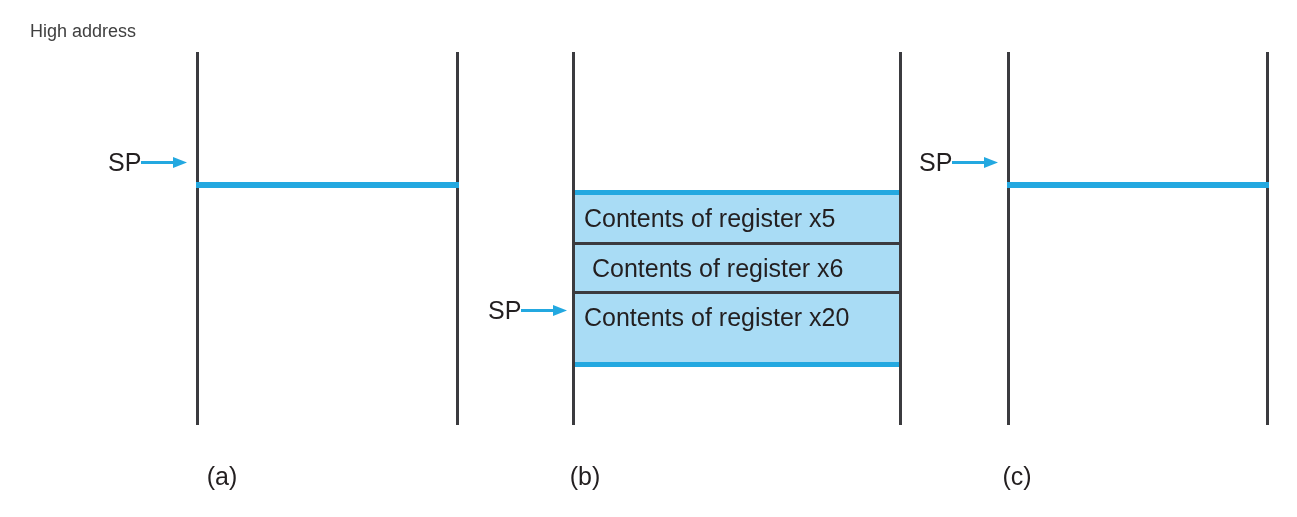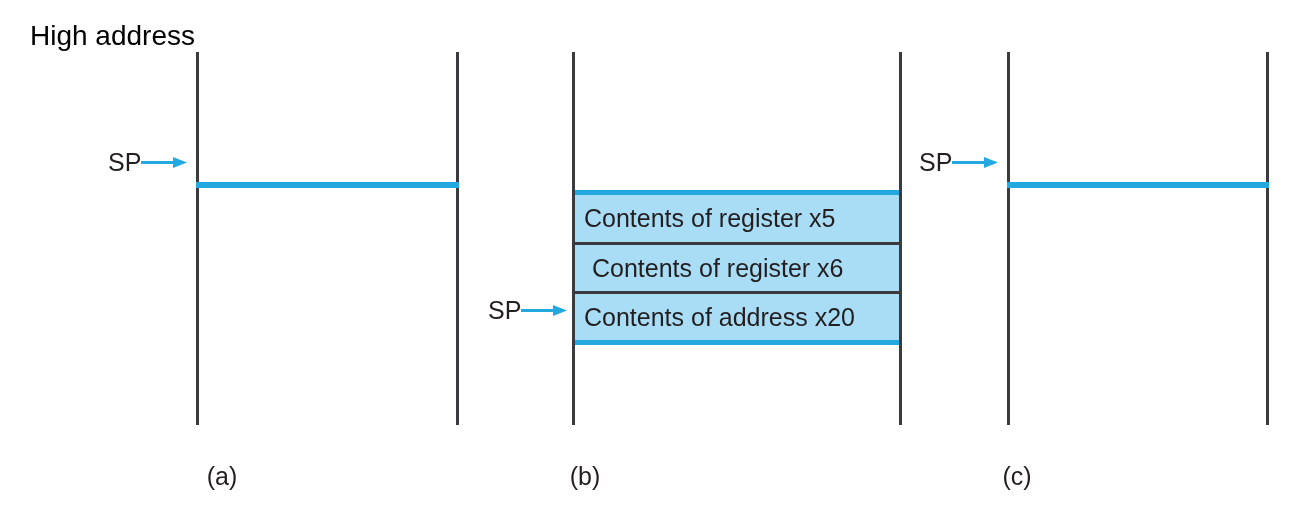--- a/index.html
+++ b/index.html
@@ -13,22 +13,22 @@
     width: 1297px;
     height: 517px;
     background: #ffffff;
     font-family: "Liberation Sans", sans-serif;
     overflow: hidden;
   }
 
   
   .addr-label {
     position: absolute;
-    font-size: 28px;
-    color: #000000;
+    font-size: 18px;
+    color: #404040;
     white-space: nowrap;
     line-height: 1;
   }
   #high-address-label { left: 30px; top: 22px; }
   #low-address-label  { left: 31px; top: 415px; }
 
   .panel-caption {
     position: absolute;
     font-size: 25px;
     color: #231f20;
@@ -110,24 +110,24 @@
       <line x1="0" y1="7" x2="34" y2="7" stroke="#23a8e0" stroke-width="3"></line>
       <polygon points="32,1.5 46,7 32,12.5" fill="#23a8e0"></polygon>
     </svg>
   </div>
 
   <div class="panel-caption" style="left:222px;">(a)</div>
 
   <div class="rail" style="left:572px; top:52px; height:373px;"></div>
   <div class="rail" style="left:899px; top:52px; height:373px;"></div>
 
-  <div id="register-block" style="left:575px; top:190px; width:324px; height:155px;">
+  <div id="register-block" style="left:575px; top:190px; width:324px; height:177px;">
     <div class="register-row" style="height:47px;">Contents of register x5</div>
     <div class="register-row" style="height:49px;padding-left:17px;">Contents of register x6</div>
-    <div class="register-row" style="height:49px;">Contents of address x20</div>
+    <div class="register-row" style="height:49px;">Contents of register x20</div>
   </div>
 
   <div class="sp-pointer" style="left:488px; top:310px;">
     <span class="sp-text">SP</span>
     <svg class="sp-arrow" width="46" height="14" viewBox="0 0 46 14">
       <line x1="0" y1="7" x2="34" y2="7" stroke="#23a8e0" stroke-width="3"></line>
       <polygon points="32,1.5 46,7 32,12.5" fill="#23a8e0"></polygon>
     </svg>
   </div>
 

